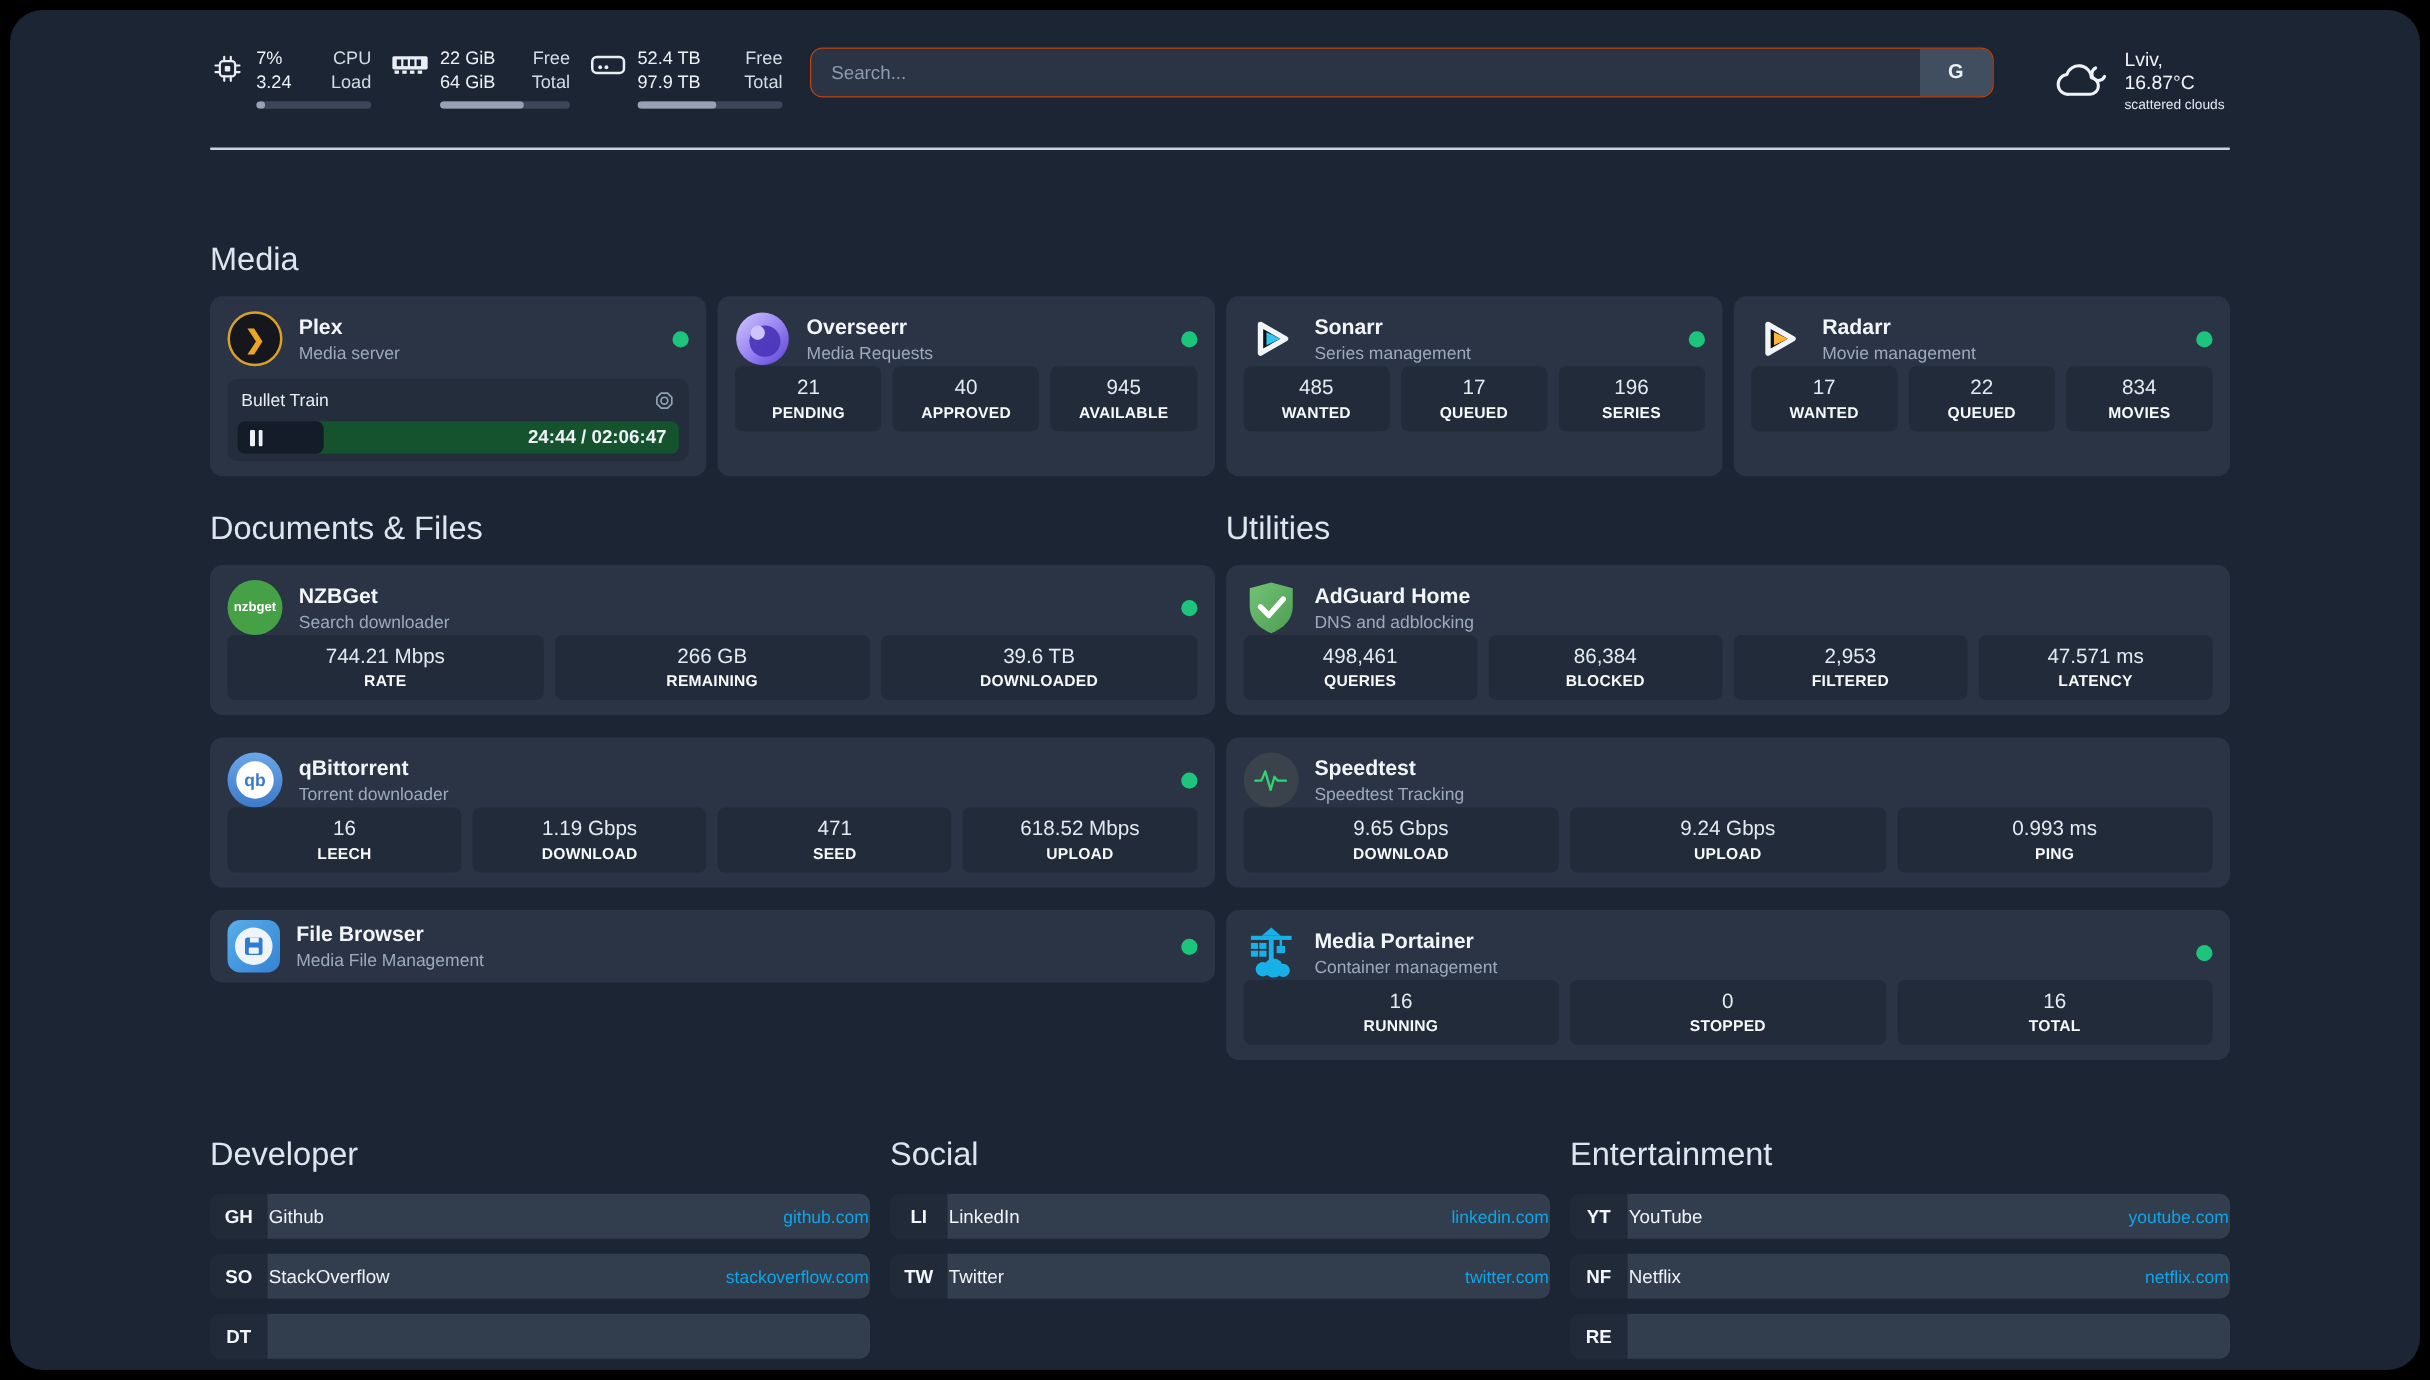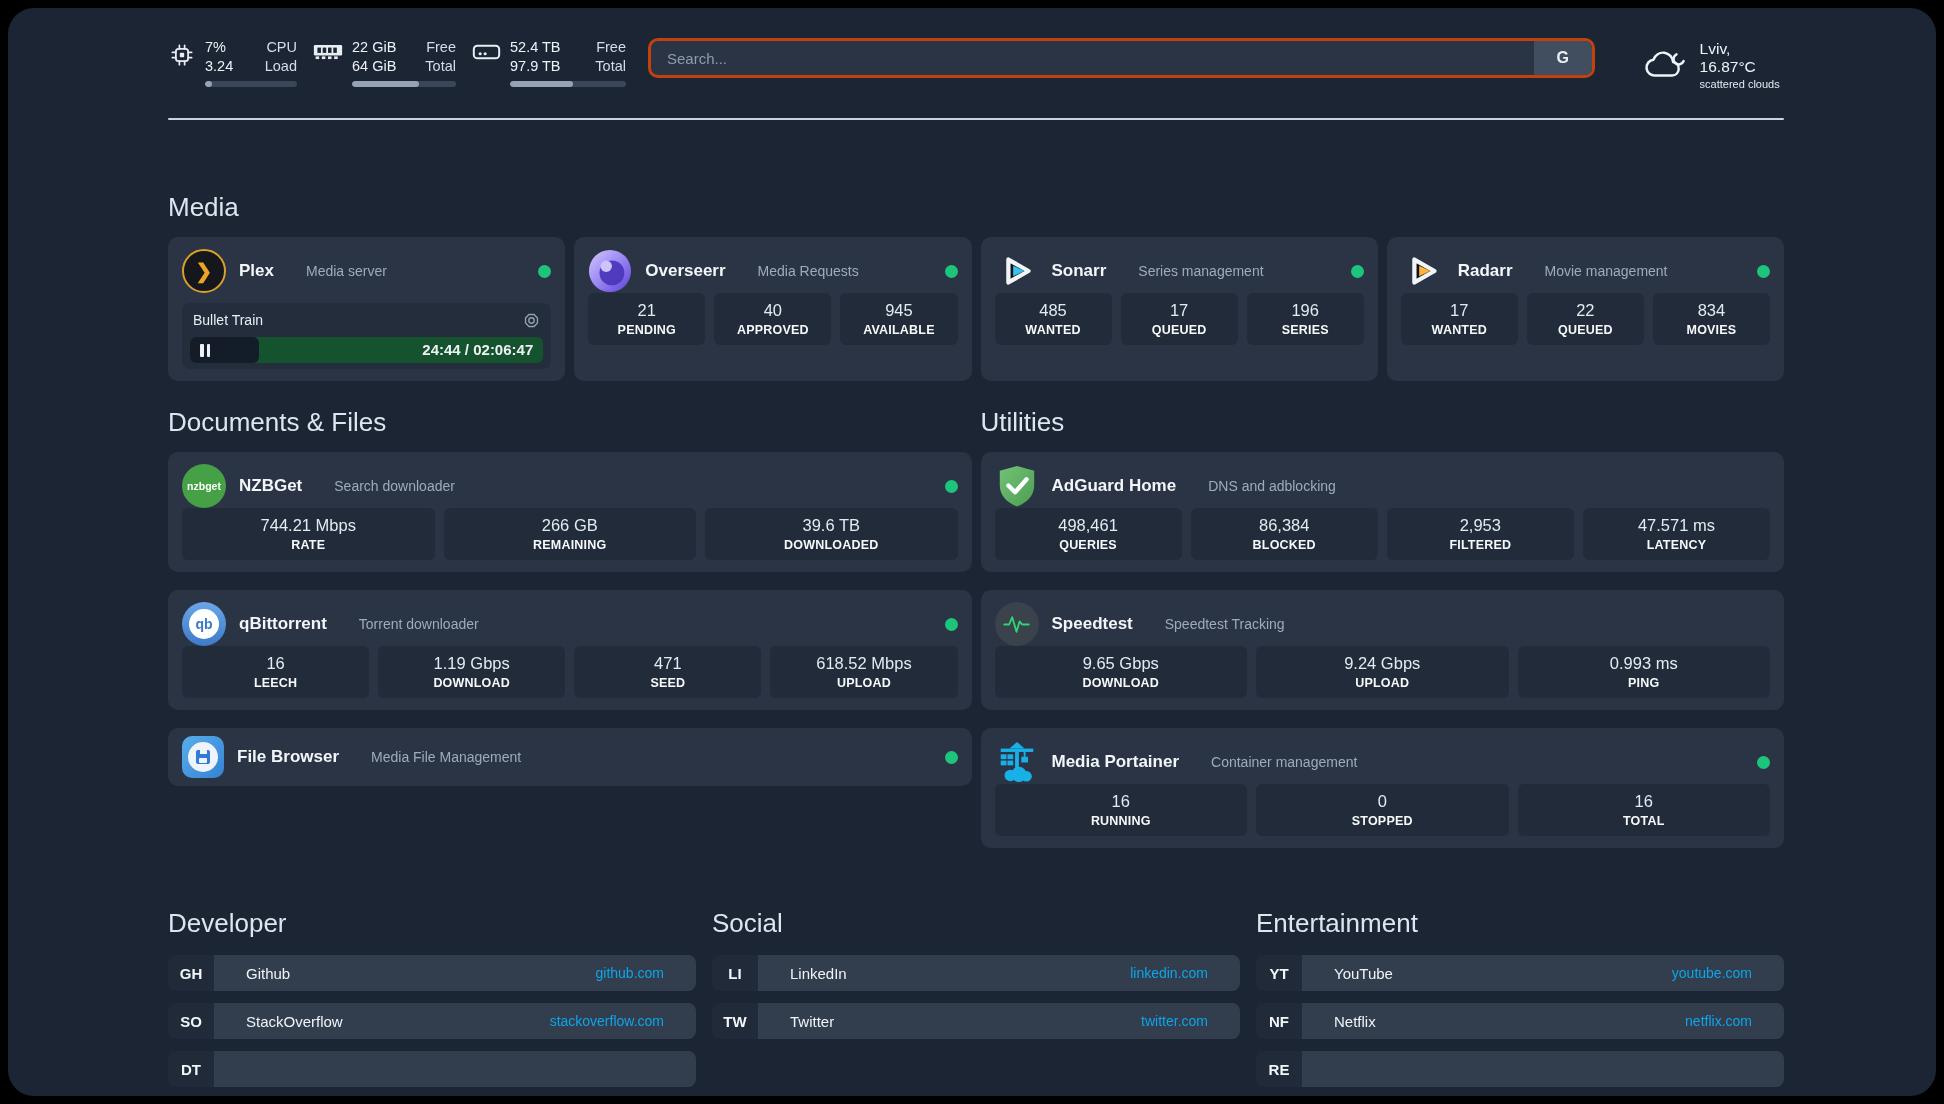--- a/index.html
+++ b/index.html
@@ -16,21 +16,21 @@
   .w-icon { display:flex; align-items:flex-start; padding-top:3px; }
   .w-body { display:flex; flex-direction:column; }
   .w-cols { display:flex; justify-content:space-between; gap:14px; }
   .w-col div { font-size:14.5px; line-height:1.3; color:#edf2f8; white-space:nowrap; }
   .w-labs { text-align:right; }
   .w-labs div { color:#d4dce6; }
   .w-bar { margin-top:5px; height:6px; border-radius:3px; background:#3b4758; overflow:hidden; }
   .w-fill { height:100%; border-radius:3px; background:#97a3b4; }
   .w-cpu .w-body { width:92px; } .w-mem .w-body { width:104px; } .w-dsk .w-body { width:116px; }
 
-  .search { width:992px; height:40px; margin-left:22px; border:3px solid #c2410c; border-radius:10px;
+  .search { width:992px; height:40px; margin-left:22px; border:1px solid #c2410c; border-radius:10px;
             background:#2b3444; display:flex; align-items:stretch; overflow:hidden; }
   .search input { flex:1; background:transparent; border:none; outline:none; padding:0 16px;
                   font-size:15px; color:#e8eef5; font-family:"Liberation Sans", sans-serif; }
   .search input::placeholder { color:#8d9cae; }
   .g-btn { width:58px; background:#414e60; display:flex; align-items:center; justify-content:center;
            color:#eaf0f6; font-size:16px; font-weight:700; cursor:pointer; }
 
   .weather { display:flex; align-items:center; gap:13px; margin-left:48px; padding-top:2px; }
   .weather-text div:first-child { font-size:15.5px; color:#f0f4f9; }
   .weather-text div:last-child  { font-size:11px; color:#e2e9f1; margin-top:2px; }
@@ -38,21 +38,21 @@
   .divider { margin-top:28px; height:2px; background:#c9d2dd; border-radius:1px; }
 
   
   .sec-title { font-size:26px; font-weight:500; color:#dde5ef; }
   .media-sec { margin-top:72px; }
   .cards4 { margin-top:14px; display:grid; grid-template-columns:repeat(4,1fr); gap:9px; }
 
   .card { background:#2b3444; border-radius:10px; padding:12px 14px; }
   .card-head { display:flex; align-items:center; gap:13px; }
   .svc-icon { width:44px; height:44px; flex:0 0 auto; display:flex; align-items:center; justify-content:center; }
-  .svc-meta { display:flex; flex-direction:row;gap:32px; }
+  .svc-meta { display:flex; flex-direction:column; }
   .svc-name { font-size:17px; font-weight:600; color:#f2f6fa; }
   .svc-desc { font-size:14px; color:#9cabbd; margin-top:2px; }
   .dot { width:13px; height:13px; border-radius:50%; background:#1cc47c; margin-left:auto; align-self:center; }
 
   .stats { display:grid; gap:9px; }
   .stats.c3 { grid-template-columns:repeat(3,1fr); }
   .stats.c4 { grid-template-columns:repeat(4,1fr); }
   .stat { background:#212b3a; border-radius:6px; height:52px; display:flex; flex-direction:column;
           align-items:center; justify-content:center; }
   .stat-value { font-size:16.5px; color:#e4eaf1; }
@@ -91,21 +91,21 @@
                        background:#eef4fa; border-radius:1px; }
   .icon-st { background:#3a424b; border-radius:50%; }
 
   
   .bookmarks { margin-top:42px; display:grid; grid-template-columns:repeat(3,1fr); gap:16px; }
   .bm-col .sec-title { margin-bottom:16px; }
   .bm-row { display:flex; height:36px; margin-bottom:12px; cursor:pointer; }
   .bm-abbr { width:46px; background:#202a38; border-radius:8px 0 0 8px; display:flex; align-items:center;
              justify-content:center; font-size:15px; font-weight:700; color:#f2f6fa; }
   .bm-body { flex:1; background:#323d4d; border-radius:0 8px 8px 0; display:flex; align-items:center;
-             padding:0 32px; }
+             padding:0 1px; }
   .bm-name { font-size:15px; font-weight:500; color:#f0f4f8; }
   .bm-url { margin-left:auto; font-size:14px; color:#0ea5e9; }
 </style>
 </head>
 <body>
 
 <div class="frame">
 <div class="content">
 
   <div class="topbar">

